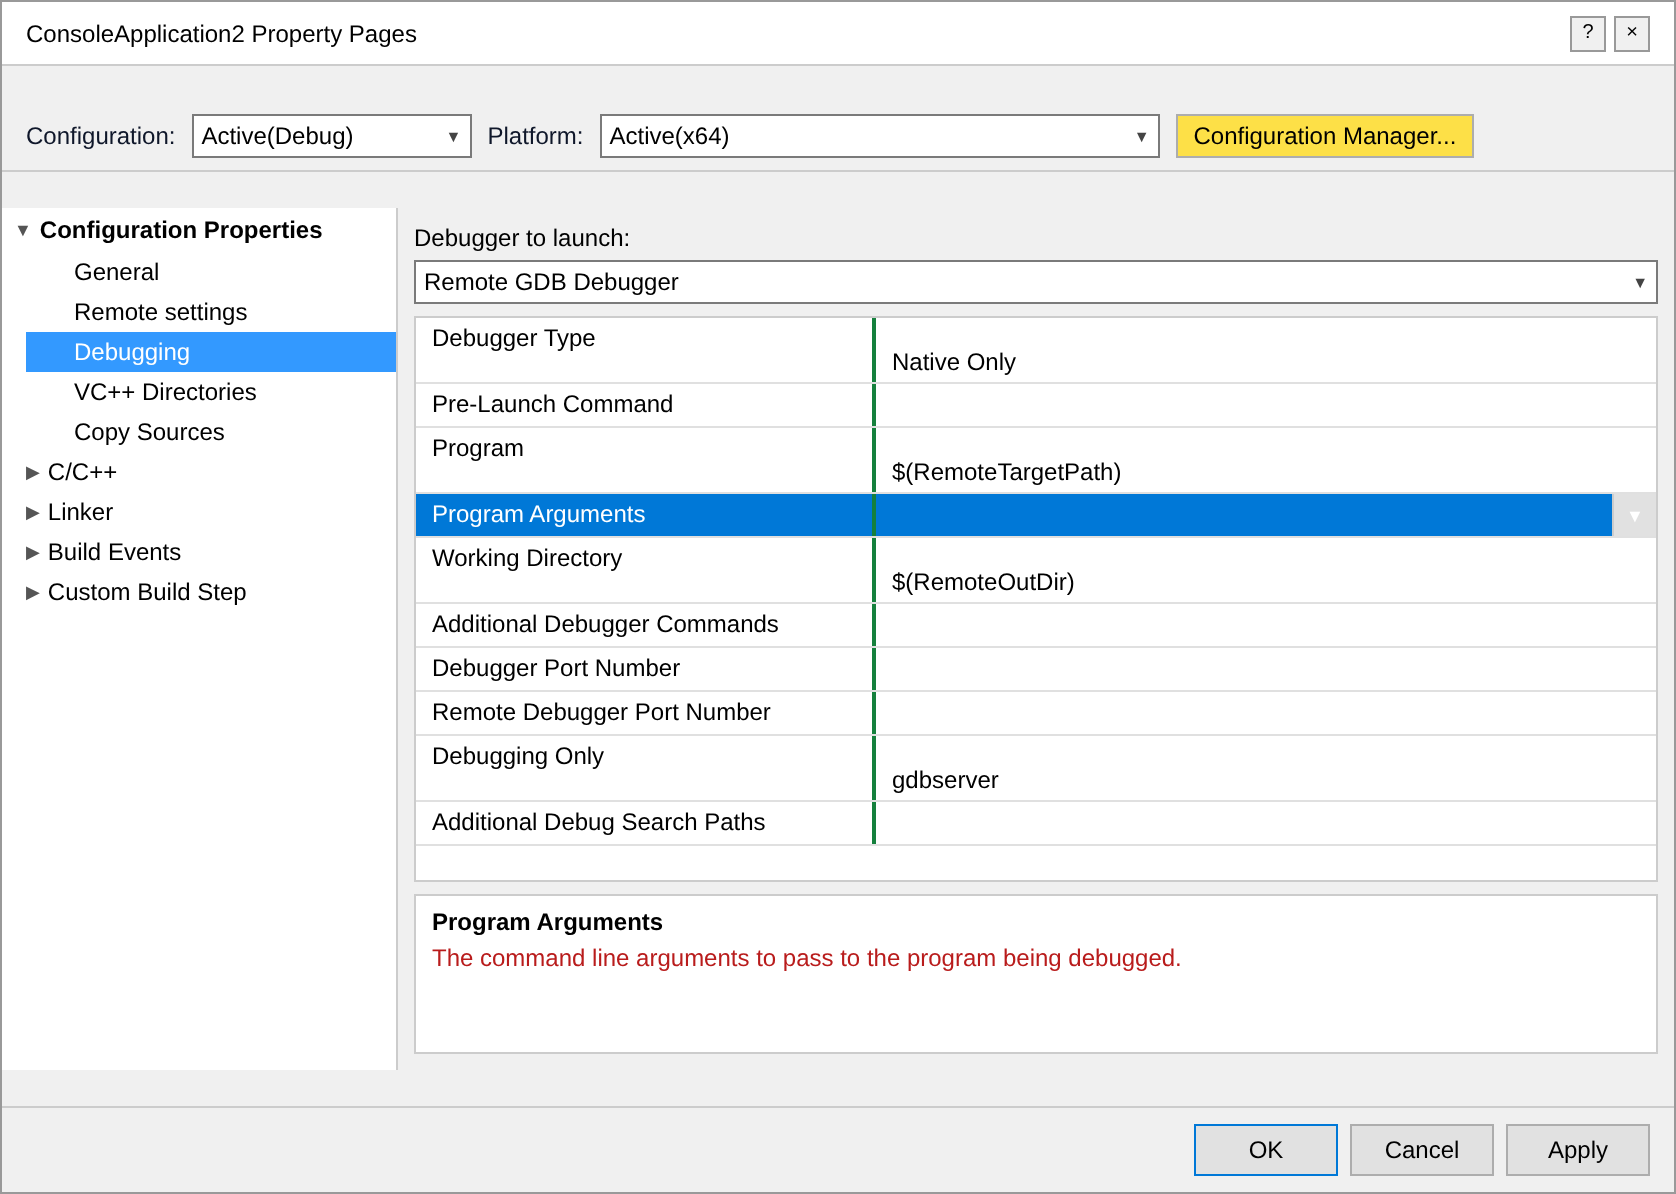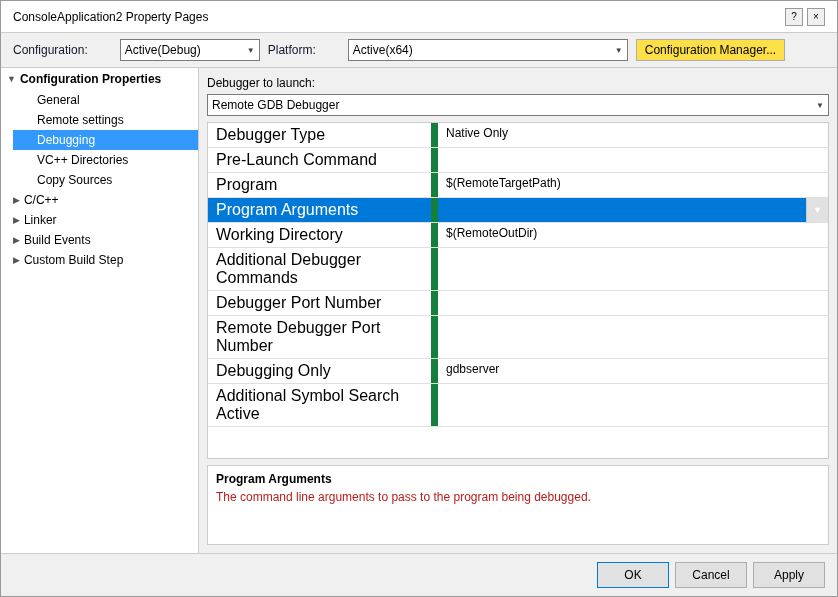--- a/index.html
+++ b/index.html
@@ -15,20 +15,21 @@
       overflow: hidden;
     }
     .dialog {
       width: 838px;
       height: 597px;
       background: #f0f0f0;
       border: 1px solid #999;
       display: flex;
       flex-direction: column;
       box-shadow: 2px 2px 8px rgba(0,0,0,0.3);
+      gap: 18px;
     }
     .title-bar {
       background: #fff;
       padding: 8px 12px;
       display: flex;
       align-items: center;
       justify-content: space-between;
       border-bottom: 1px solid #ccc;
       height: 32px;
     }
@@ -67,21 +68,20 @@
       height: 22px;
       border: 1px solid #7a7a7a;
       background: #fff;
       padding: 0 4px;
       font-size: 12px;
       display: flex;
       align-items: center;
       justify-content: space-between;
       cursor: pointer;
       min-width: 140px;
-      margin-left: 24px;
     }
     .config-combo-arrow {
       font-size: 8px;
       color: #444;
     }
     .config-btn {
       height: 22px;
       background: #fde047;
       border: 1px solid #adadad;
       padding: 0 8px;
@@ -177,28 +177,29 @@
       border-bottom: 1px solid #e0e0e0;
       min-height: 22px;
     }
     .prop-row.selected {
       background: #0078d7;
       color: #fff;
     }
     .prop-name {
       width: 230px;
       padding: 3px 8px;
-      border-right: 7px solid #15803d;
-      font-size: 16px;
+      border-right: 2px solid #15803d;
+      font-size: 12px;
       flex-shrink: 0;
     }
     .prop-value {
       flex: 1;
       padding: 3px 8px;
       font-size: 12px;
+      margin-top: 12px;
     }
     .prop-value-with-btn {
       display: flex;
       align-items: center;
       flex: 1;
     }
     .prop-dropdown-btn {
       width: 22px;
       height: 100%;
       border-left: 1px solid #ccc;
@@ -364,21 +365,21 @@
           <div class="prop-name">Remote Debugger Port Number</div>
           <div class="prop-value"></div>
         </div>
 
         <div class="prop-row">
           <div class="prop-name">Debugging Only</div>
           <div class="prop-value">gdbserver</div>
         </div>
 
         <div class="prop-row">
-          <div class="prop-name">Additional Symbol Search Active</div>
+          <div class="prop-name">Additional Debug Search Paths</div>
           <div class="prop-value"></div>
         </div>
       </div>
 
       <div class="description-panel">
         <div class="desc-title">Program Arguments</div>
         <div class="desc-text">The command line arguments to pass to the program being debugged.</div>
       </div>
     </div>
   </div>

